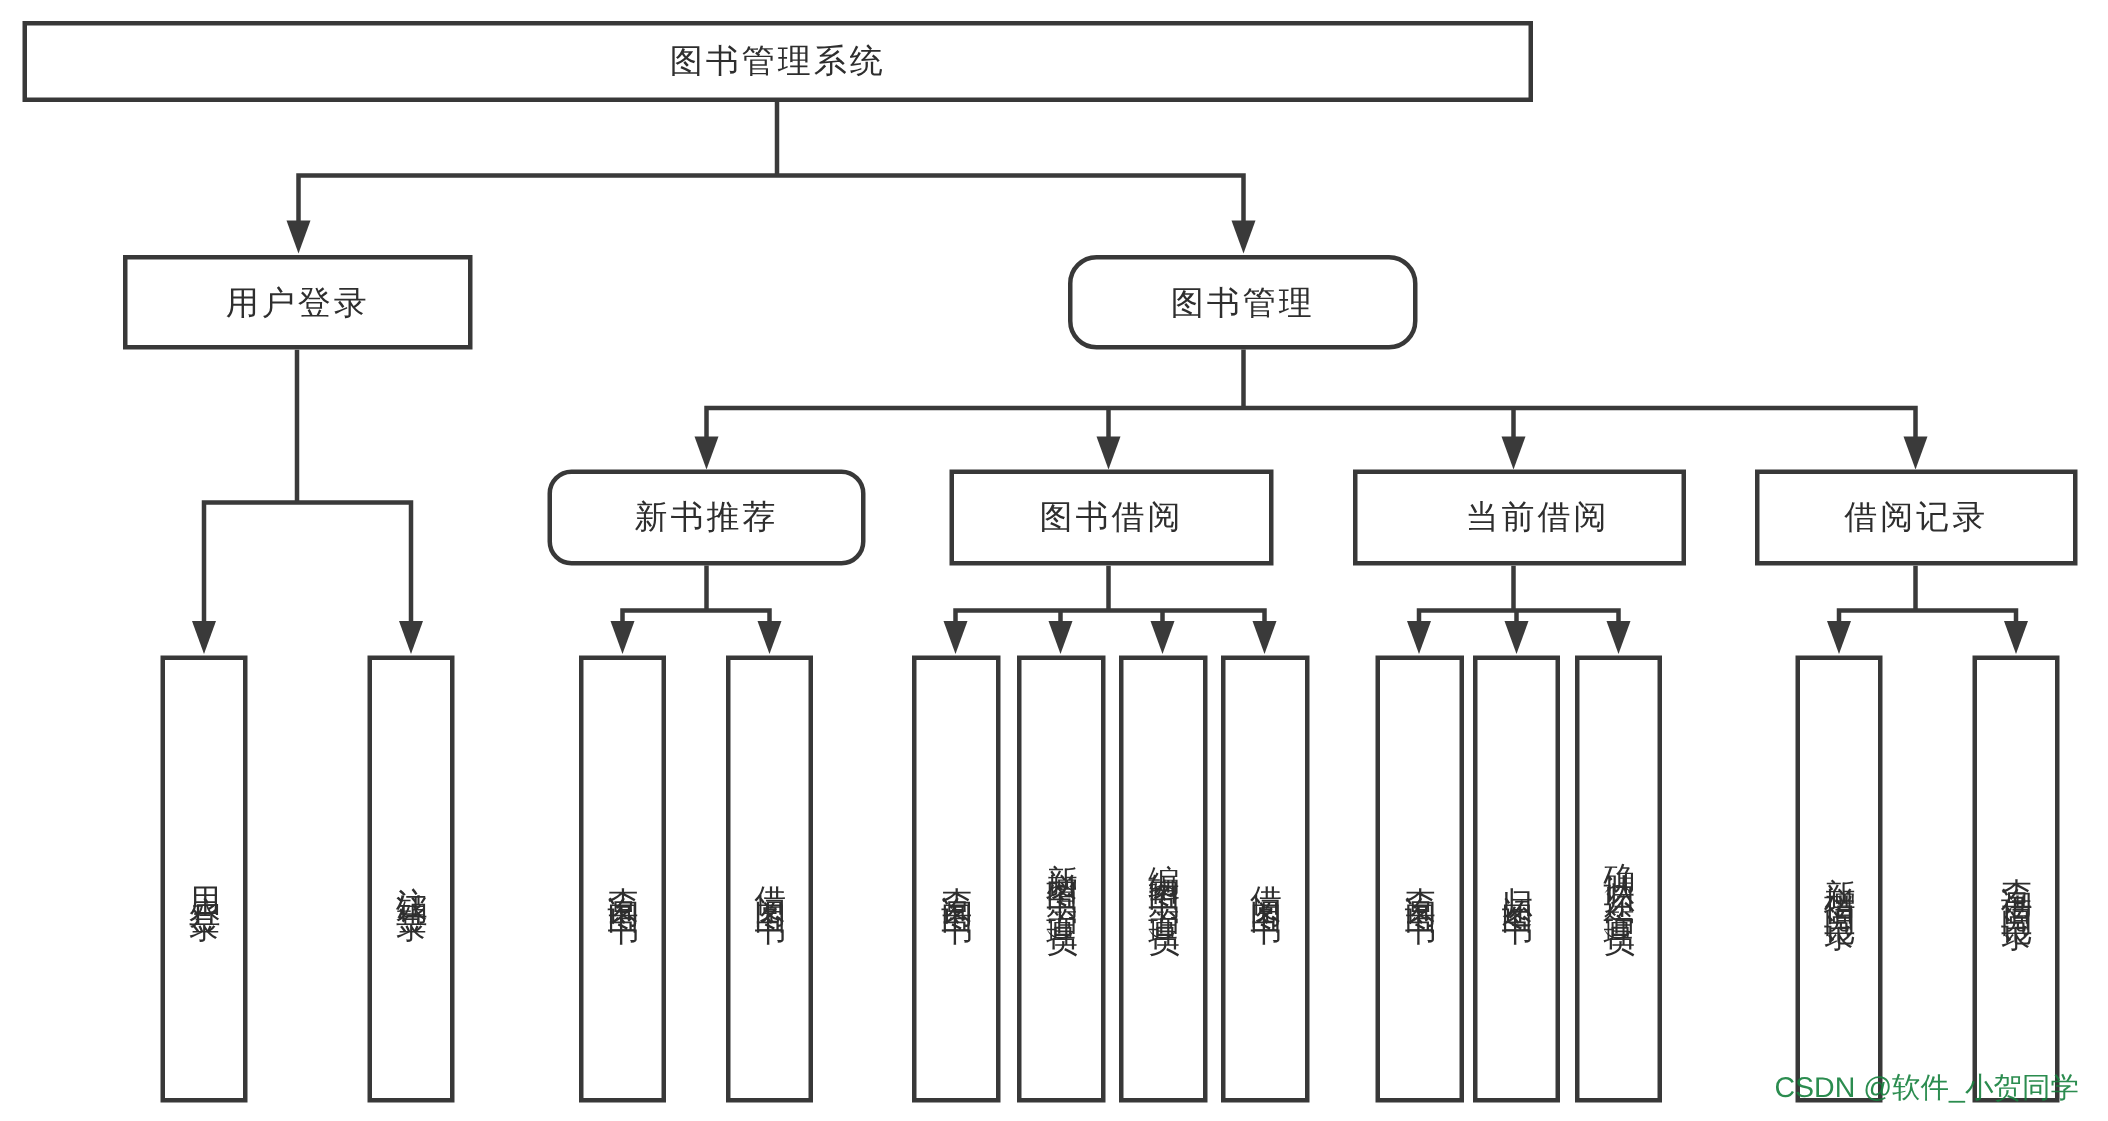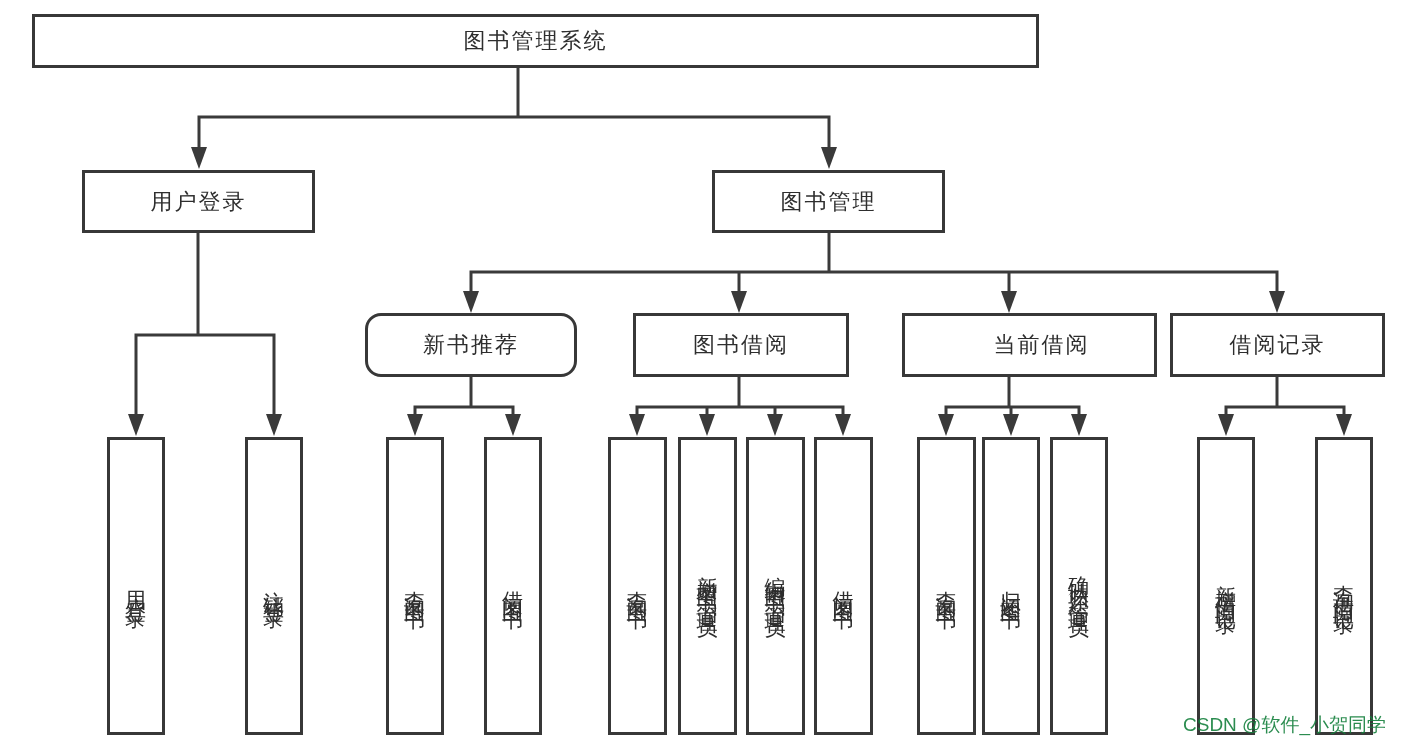--- a/index.html
+++ b/index.html
@@ -119,28 +119,28 @@
     </g>
 
     <g>
       <path d="M1277,377 L1277,407"></path>
       <path d="M1226,416 L1226,407 L1344,407 L1344,416"></path>
       <polygon points="1218,414 1234,414 1226,436"></polygon>
       <polygon points="1336,414 1352,414 1344,436"></polygon>
     </g>
   </svg>
 
-  <div class="node" style="left:15px; top:14px; width:1007px; height:54px;margin-left:17px;">图书管理系统</div>
+  <div class="node" style="left:15px; top:14px; width:1007px; height:54px;">图书管理系统</div>
 
   <div class="node" style="left:82px; top:170px; width:233px; height:63px;">用户登录</div>
-  <div class="node" style="left:712px; top:170px; width:233px; height:63px;">图书管理</div>
+  <div class="node" style="left:712px; top:170px; width:233px; height:63px;border-radius:19px;">图书管理</div>
 
   <div class="node" style="left:365px; top:313px; width:212px; height:64px;border-radius:16px;">新书推荐</div>
   <div class="node" style="left:633px; top:313px; width:216px; height:64px;text-align:right;">图书借阅</div>
-  <div class="node" style="left:902px; top:313px; width:255px; height:64px;padding-left:24px;">当前借阅</div>
+  <div class="node" style="left:902px; top:313px; width:222px; height:64px;padding-left:24px;">当前借阅</div>
   <div class="node" style="left:1170px; top:313px; width:215px; height:64px;text-align:center;">借阅记录</div>
 
   <div class="leaf" style="left:107px;">
     <span>用户登录</span>
   </div>
   <div class="leaf" style="left:245px;">
     <span>注销登录</span>
   </div>
 
   <div class="leaf" style="left:386px;">

